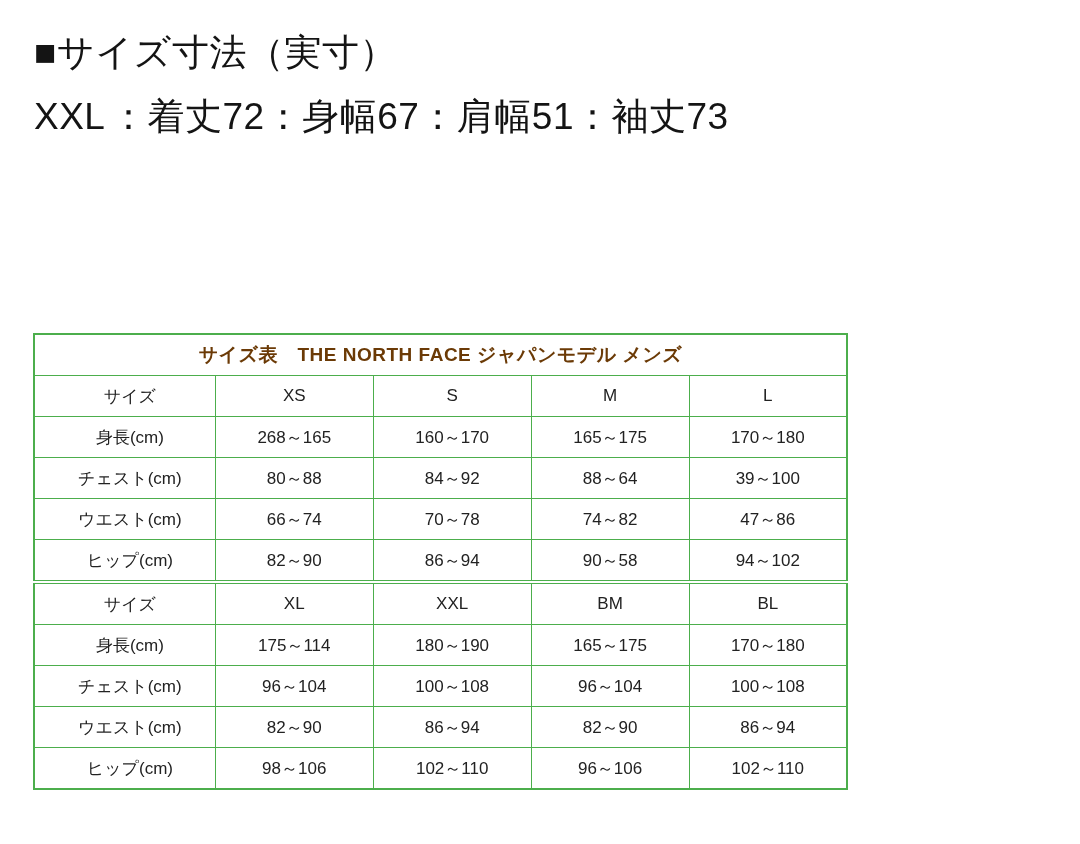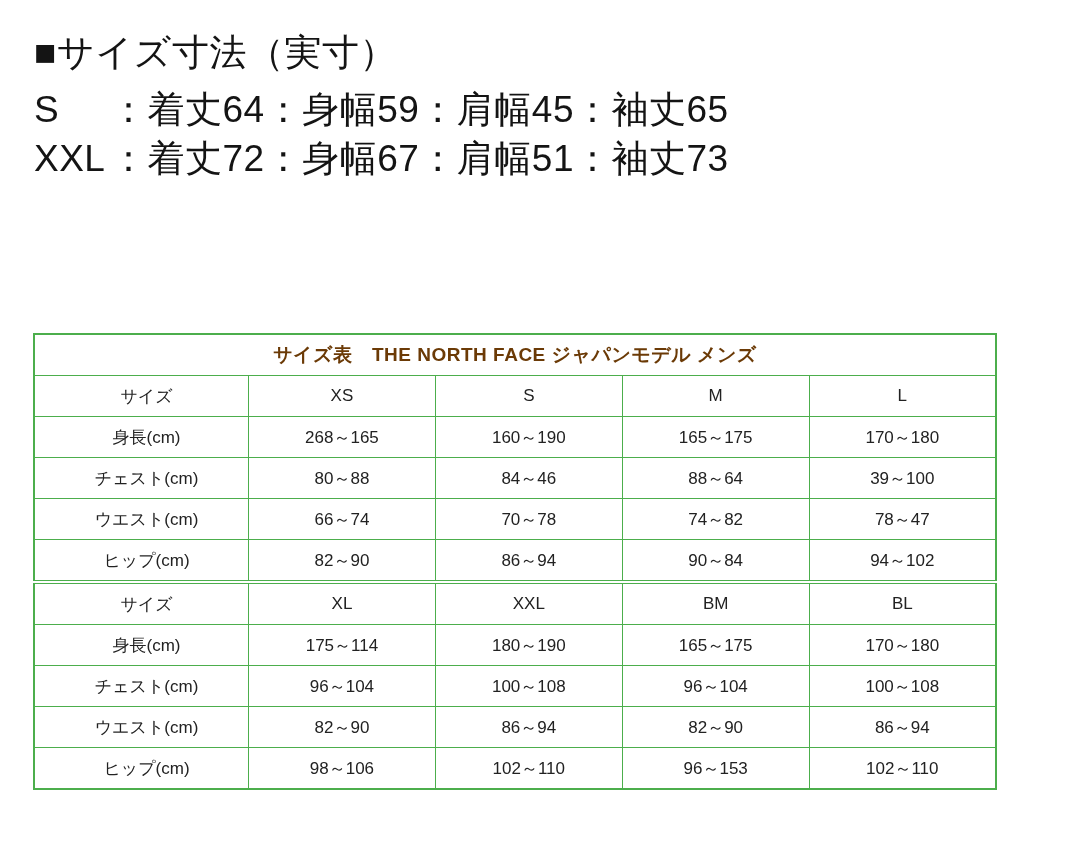--- a/index.html
+++ b/index.html
@@ -13,32 +13,32 @@
   .specs{
     padding:28px 0 0 34px;
     color:#141414;
     font-size:37px;
     font-weight:500;
     line-height:49px;
     letter-spacing:0.5px;
   }
   .specs-title{
     white-space:nowrap;
-    margin-bottom:8px;
+    margin-bottom:15px;
   }
   .spec-line{ white-space:nowrap; }
   .size-code{
     display:inline-block;
     min-width:76px;
   }
   
   .size-table{
     position:absolute;
     left:33px; top:333px;
-    width:964px;
+    width:815px;
     border-collapse:collapse;
     table-layout:fixed;
     font-size:17px;
     color:#222222;
   }
   .size-table, .size-table td{
     border:1px solid #4cae4c;
   }
   .size-table{ border-width:2px; }
   .caption-cell{
@@ -71,23 +71,20 @@
     border-top:4px double #4cae4c;
   }
 </style>
 </head>
 <body>
 
 <div class="specs">
   <div class="specs-title">■サイズ寸法（実寸）</div>
 
   <div class="spec-line">
-    <span class="size-code">S</span><span>：着丈64：身幅59：肩幅45：袖丈65</span>
-  </div>
-  <div class="spec-line">
     <span class="size-code">XXL</span><span>：着丈72：身幅67：肩幅51：袖丈73</span>
   </div>
 </div>
 
 <table class="size-table">
   <colgroup>
     <col class="c-label">
       <col class="c-val">
       <col class="c-val">
       <col class="c-val">
@@ -102,43 +99,43 @@
   <tr>
     <td class="label-col">サイズ</td>
     <td>XS</td>
     <td>S</td>
     <td>M</td>
     <td>L</td>
   </tr>
   <tr>
     <td class="label-col">身長(cm)</td>
     <td>268～165</td>
-    <td>160～190</td>
+    <td>160～170</td>
     <td>165～175</td>
     <td>170～180</td>
   </tr>
   <tr>
     <td class="label-col">チェスト(cm)</td>
     <td>80～88</td>
-    <td>84～46</td>
+    <td>84～92</td>
     <td>88～64</td>
     <td>39～100</td>
   </tr>
   <tr>
     <td class="label-col">ウエスト(cm)</td>
     <td>66～74</td>
     <td>70～78</td>
     <td>74～82</td>
-    <td>78～47</td>
+    <td>47～86</td>
   </tr>
   <tr>
     <td class="label-col">ヒップ(cm)</td>
     <td>82～90</td>
     <td>86～94</td>
-    <td>90～84</td>
+    <td>90～58</td>
     <td>94～102</td>
   </tr>
 
   <tr class="divider-top">
     <td class="label-col">サイズ</td>
     <td>XL</td>
     <td>XXL</td>
     <td>BM</td>
     <td>BL</td>
   </tr>
@@ -160,17 +157,17 @@
     <td class="label-col">ウエスト(cm)</td>
     <td>82～90</td>
     <td>86～94</td>
     <td>82～90</td>
     <td>86～94</td>
   </tr>
   <tr>
     <td class="label-col">ヒップ(cm)</td>
     <td>98～106</td>
     <td>102～110</td>
-    <td>96～153</td>
+    <td>96～106</td>
     <td>102～110</td>
   </tr>
 </tbody>
   </table>
 
 </body></html>

